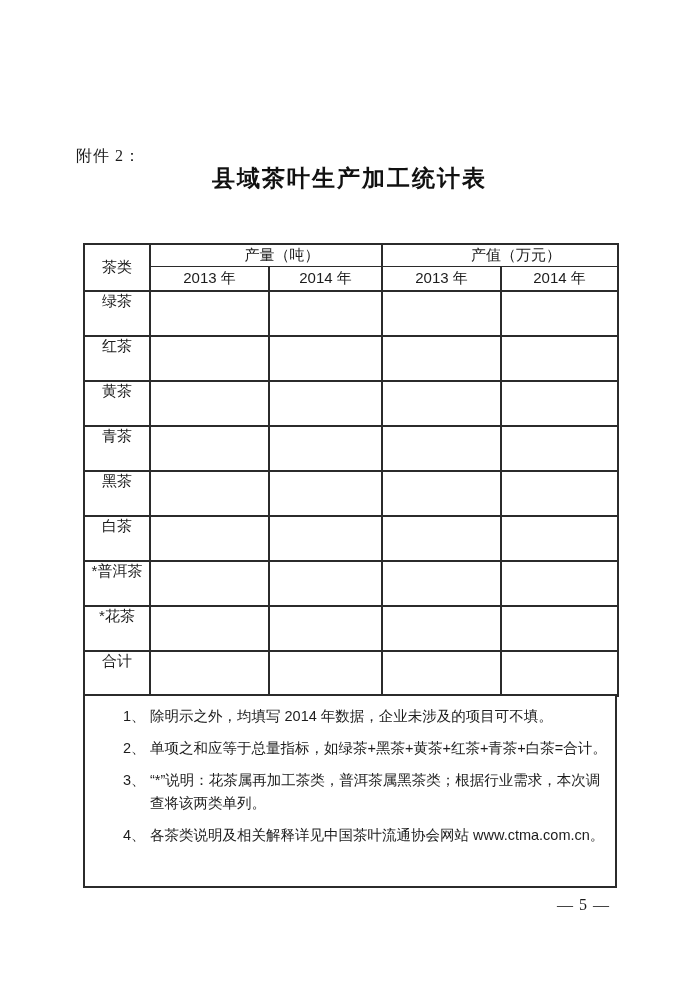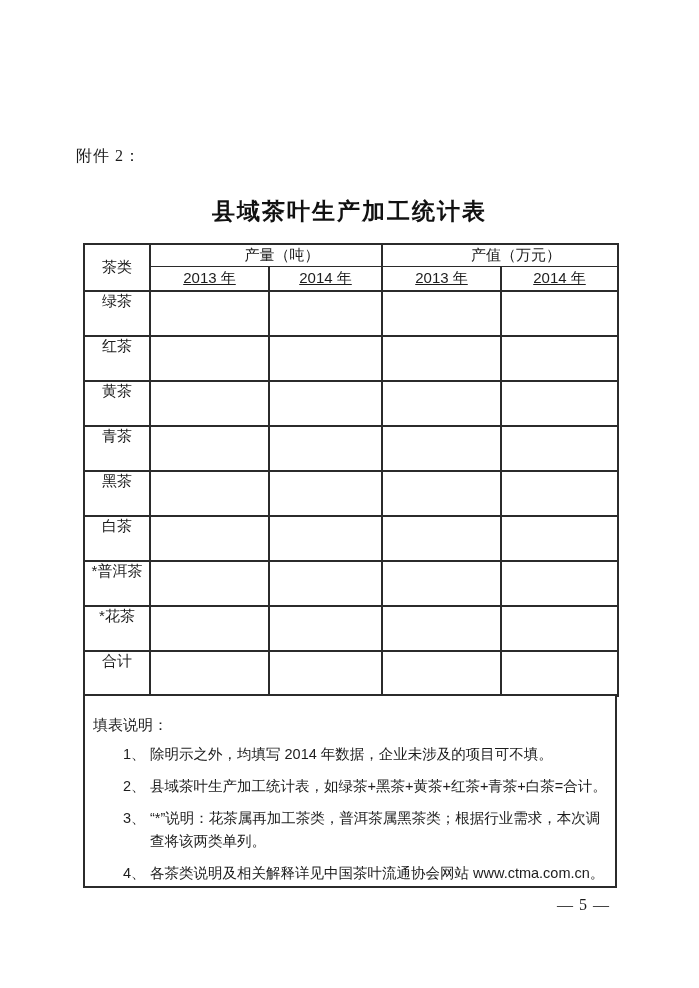--- a/index.html
+++ b/index.html
@@ -11,40 +11,40 @@
     color:#1c1c1c;
     overflow:hidden;
     box-shadow:0 0 4px rgba(0,0,0,.25);
   }
   .attachment{
     position:absolute;left:76px;top:146px;
     font-family:"Liberation Serif", serif;
     font-size:16px;letter-spacing:1px;color:#1c1c1c;
   }
   .doc-title{
-    position:absolute;left:0;top:196px;width:699px;
+    position:absolute;left:0;top:163px;width:699px;
     text-align:center;font-size:23px;font-weight:bold;
     letter-spacing:2px;color:#111;
   }
   table.stats{
     position:absolute;left:83px;top:243px;
     border-collapse:collapse;table-layout:fixed;
     width:534px;
   }
   table.stats th, table.stats td{
     border:2px solid #2b2b2b;
     font-weight:normal;
     font-size:15px;
     padding:0;
     color:#1c1c1c;
     background:#fff;
   }
   tr.h1 th{height:21px;vertical-align:middle;text-align:center;}
   tr.h1 th.group{border-bottom:1px solid #2b2b2b;padding-left:32px;}
-  tr.h2 th{height:23px;vertical-align:middle;text-align:center;border-top:1px solid #2b2b2b;text-decoration:underline;}
+  tr.h2 th{height:23px;vertical-align:middle;text-align:center;border-top:1px solid #2b2b2b;}
   th.corner{vertical-align:middle;text-align:center;}
   tr.datarow{height:45px;}
   tr.datarow td{vertical-align:top;}
   td.rlabel{text-align:center;padding-top:6px;}
   td.cell{background:#fff;}
   .notes-box{
     position:absolute;left:83px;top:694px;
     width:534px;height:194px;
     border:2px solid #2b2b2b;
     box-sizing:border-box;
@@ -160,28 +160,27 @@
         <td class="rlabel">合计</td>
         <td class="cell"></td>
         <td class="cell"></td>
         <td class="cell"></td>
         <td class="cell"></td>
       </tr>
     </tbody>
   </table>
 
   <div class="notes-box">
-    <div class="notes-heading">填表说明：</div>
     <div class="note-item">
       <span class="note-num">1、</span>
       <span class="note-text">除明示之外，均填写 2014 年数据，企业未涉及的项目可不填。</span>
     </div>
     <div class="note-item">
       <span class="note-num">2、</span>
-      <span class="note-text">县域茶叶生产加工统计表，如绿茶+黑茶+黄茶+红茶+青茶+白茶=合计。</span>
+      <span class="note-text">单项之和应等于总量指标，如绿茶+黑茶+黄茶+红茶+青茶+白茶=合计。</span>
     </div>
     <div class="note-item">
       <span class="note-num">3、</span>
       <span class="note-text">“*”说明：花茶属再加工茶类，普洱茶属黑茶类；根据行业需求，本次调查将该两类单列。</span>
     </div>
     <div class="note-item">
       <span class="note-num">4、</span>
       <span class="note-text">各茶类说明及相关解释详见中国茶叶流通协会网站 www.ctma.com.cn。</span>
     </div>
   </div>

